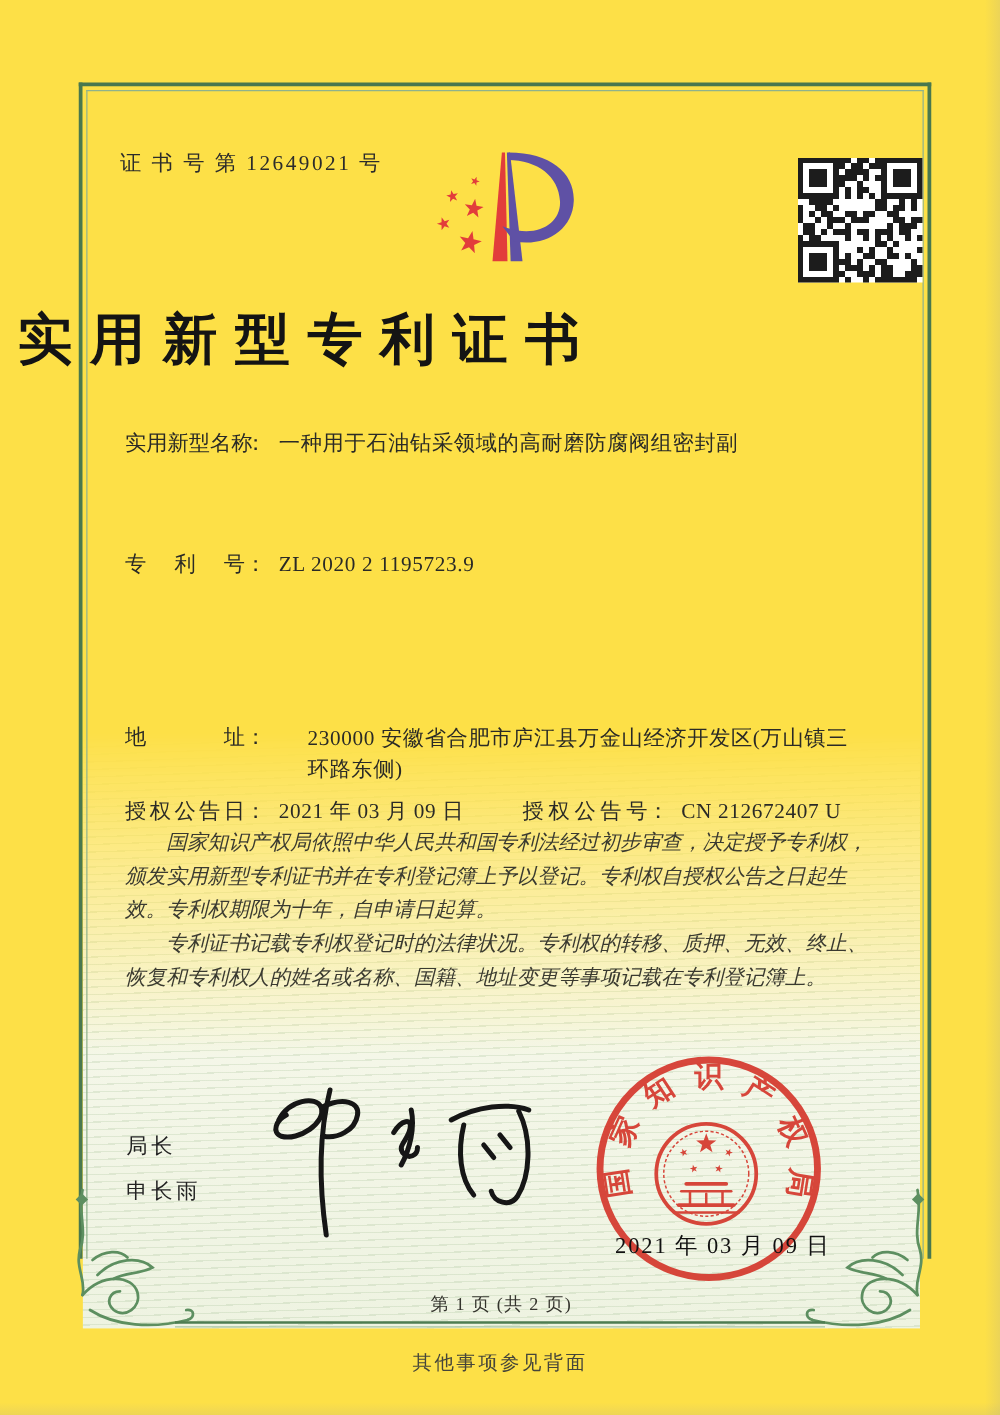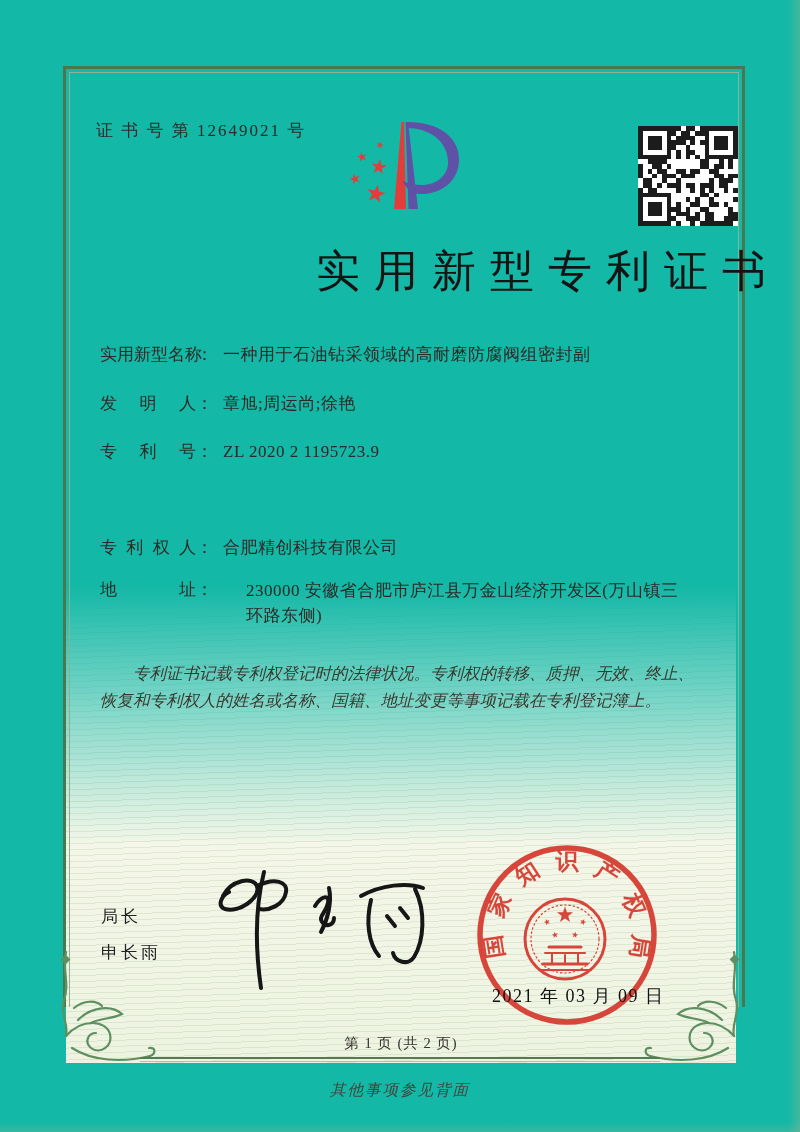--- a/index.html
+++ b/index.html
@@ -1,20 +1,20 @@
 <!DOCTYPE html>
 <html><head>
 <meta charset="utf-8">
 <style>
   html,body{margin:0;padding:0;}
   body{
     width:800px;height:1132px;position:relative;background:#ffffff;overflow:hidden;
     font-family:"Liberation Serif","DejaVu Serif",serif;color:#222;
   }
-  .page{position:absolute;inset:0;background:#14b8a6;}
+  .page{position:absolute;inset:0;background:#fde047;}
   .edge-right{position:absolute;top:0;right:0;width:12px;height:100%;
     background:linear-gradient(to right,rgba(0,0,0,0),rgba(190,180,130,.28));}
   .edge-bottom{position:absolute;left:0;bottom:0;width:100%;height:10px;
     background:linear-gradient(to bottom,rgba(0,0,0,0),rgba(180,175,140,.22));}
 
   
   .frame{position:absolute;left:63px;top:66px;width:676px;height:938px;
     border-top:3px solid #49784e;border-left:3px solid #49784e;border-right:3px solid #49784e;}
   .frame::after{content:"";position:absolute;left:3px;top:3px;right:3px;bottom:0;
     border-top:1px solid #8fb28c;border-left:1px solid #8fb28c;border-right:1px solid #8fb28c;}
@@ -25,22 +25,22 @@
       repeating-linear-gradient(178deg, rgba(140,175,125,.20) 0 1px, rgba(255,255,255,0) 1px 6px),
       linear-gradient(180deg,#ffffff 0%,#fefdf7 55%,#f5f7e9 75%,#eef3e1 100%);
     -webkit-mask-image:linear-gradient(180deg,rgba(0,0,0,0) 0%,rgba(0,0,0,0) 52%,#000 78%);
     mask-image:linear-gradient(180deg,rgba(0,0,0,0) 0%,rgba(0,0,0,0) 52%,#000 78%);}
 
   .cert-no{position:absolute;left:96px;top:119px;font-size:17px;letter-spacing:2px;color:#2b2b2b;}
 
   .logo{position:absolute;left:345px;top:117px;width:120px;height:100px;}
   .qr{position:absolute;left:638px;top:126px;width:100px;height:100px;}
 
-  .title{position:absolute;left:0;top:242px;width:780px;text-align:right;
-    font-size:44px;font-weight:400;letter-spacing:14px;color:#141414;text-indent:14px;}
+  .title{position:absolute;left:0;top:242px;width:780px;text-align:left;
+    font-size:44px;font-weight:700;letter-spacing:14px;color:#141414;text-indent:14px;}
 
   .field-row{position:absolute;left:100px;font-size:17px;color:#2a2a26;white-space:nowrap;}
   .flabel{display:inline-block;width:96px;text-align:justify;text-align-last:justify;}
   .fcolon{display:inline-block;margin-right:10px;}
   .fvalue{letter-spacing:.5px;}
   .fvalue.wrap{white-space:pre-line;display:inline-block;vertical-align:top;width:500px;line-height:25px;margin-left:23px;}
   .row-name{top:343px;} .row-inventors{top:392px;} .row-patno{top:440px;}
   .row-filing{top:488px;} .row-patentee{top:536px;} .row-address{top:578px;}
   .row-grant{top:637px;}
   .pair-right{position:absolute;left:318px;top:0;}
@@ -57,21 +57,21 @@
   .sig-svg{position:absolute;left:195px;top:858px;width:240px;height:135px;}
 
   .seal{position:absolute;left:475px;top:843px;width:184px;height:184px;opacity:.93;}
   .seal-date{position:absolute;left:492px;top:984px;font-size:18px;letter-spacing:1.5px;color:#111;z-index:5;}
 
   .page-info{position:absolute;left:63px;top:1034px;width:676px;text-align:center;
     font-size:14.5px;letter-spacing:1px;color:#33332c;}
   .bottom-line{position:absolute;left:140px;top:1057px;width:520px;height:2px;
     border-top:2.5px solid #4e7d52;border-bottom:1px solid #a9c6a4;}
   .back-note{position:absolute;left:0;top:1080px;width:800px;text-align:center;
-    font-size:15.5px;letter-spacing:2px;color:#45453a;font-style:italic;}
+    font-size:15.5px;letter-spacing:2px;color:#45453a;}
 
   .flourish{position:absolute;width:96px;height:118px;}
   .flourish.bl{left:60px;top:948px;}
   .flourish.br{left:644px;top:948px;transform:scaleX(-1);}
 </style>
 </head>
 <body>
 
 <div class="page">
 
@@ -277,35 +277,36 @@
       <rect x="0" y="14" width="7" height="7" fill="#1c1c1c"></rect>
       <rect x="1" y="15" width="5" height="5" fill="#ffffff"></rect>
       <rect x="2" y="16" width="3" height="3" fill="#1c1c1c"></rect>
     </svg>
 
   <div class="title">实用新型专利证书</div>
 
   <div class="field-row row-name">
     <span class="flabel">实用新型名称</span><span class="fcolon">：</span><span class="fvalue">一种用于石油钻采领域的高耐磨防腐阀组密封副</span>
   </div>
-  <div class="field-row row-inventors">
-    <span class="flabel">发明人</span><span class="fcolon">：</span><span class="fvalue">章旭;周运尚;徐艳</span>
-  </div>
   <div class="field-row row-patno">
     <span class="flabel">专利号</span><span class="fcolon">：</span><span class="fvalue">ZL 2020 2 1195723.9</span>
-  </div>
-  <div class="field-row row-patentee">
-    <span class="flabel">专利权人</span><span class="fcolon">：</span><span class="fvalue">合肥精创科技有限公司</span>
   </div>
   <div class="field-row row-address">
     <span class="flabel">地址</span><span class="fcolon">：</span><span class="fvalue wrap">230000 安徽省合肥市庐江县万金山经济开发区(万山镇三
 环路东侧)</span>
   </div>
+  <div class="field-row row-grant">
+    <span class="flabel">授权公告日</span><span class="fcolon">：</span><span class="fvalue">2021 年 03 月 09 日</span>
+    <span class="pair-right">
+      <span class="flabel small">授权公告号</span><span class="fcolon">：</span><span class="fvalue">CN 212672407 U</span>
+    </span>
+  </div>
 
   <div class="paragraphs">
+    <p>国家知识产权局依照中华人民共和国专利法经过初步审查，决定授予专利权，颁发实用新型专利证书并在专利登记簿上予以登记。专利权自授权公告之日起生效。专利权期限为十年，自申请日起算。</p>
     <p>专利证书记载专利权登记时的法律状况。专利权的转移、质押、无效、终止、恢复和专利权人的姓名或名称、国籍、地址变更等事项记载在专利登记簿上。</p>
   </div>
 
   <div class="sig-title">局长</div>
   <div class="sig-name">申长雨</div>
   <svg class="sig-svg" viewBox="0 0 240 135">
     <g fill="none" stroke="#161616" stroke-width="4" stroke-linecap="round">
       <path d="M69 14 C62 42 59 82 66 130"></path>
       <path d="M28 38 C36 22 58 18 62 28 C66 40 44 55 30 51 C22 48 26 38 34 34"></path>
       <path d="M62 28 C80 19 93 24 91 34 C89 47 74 53 64 51"></path>

